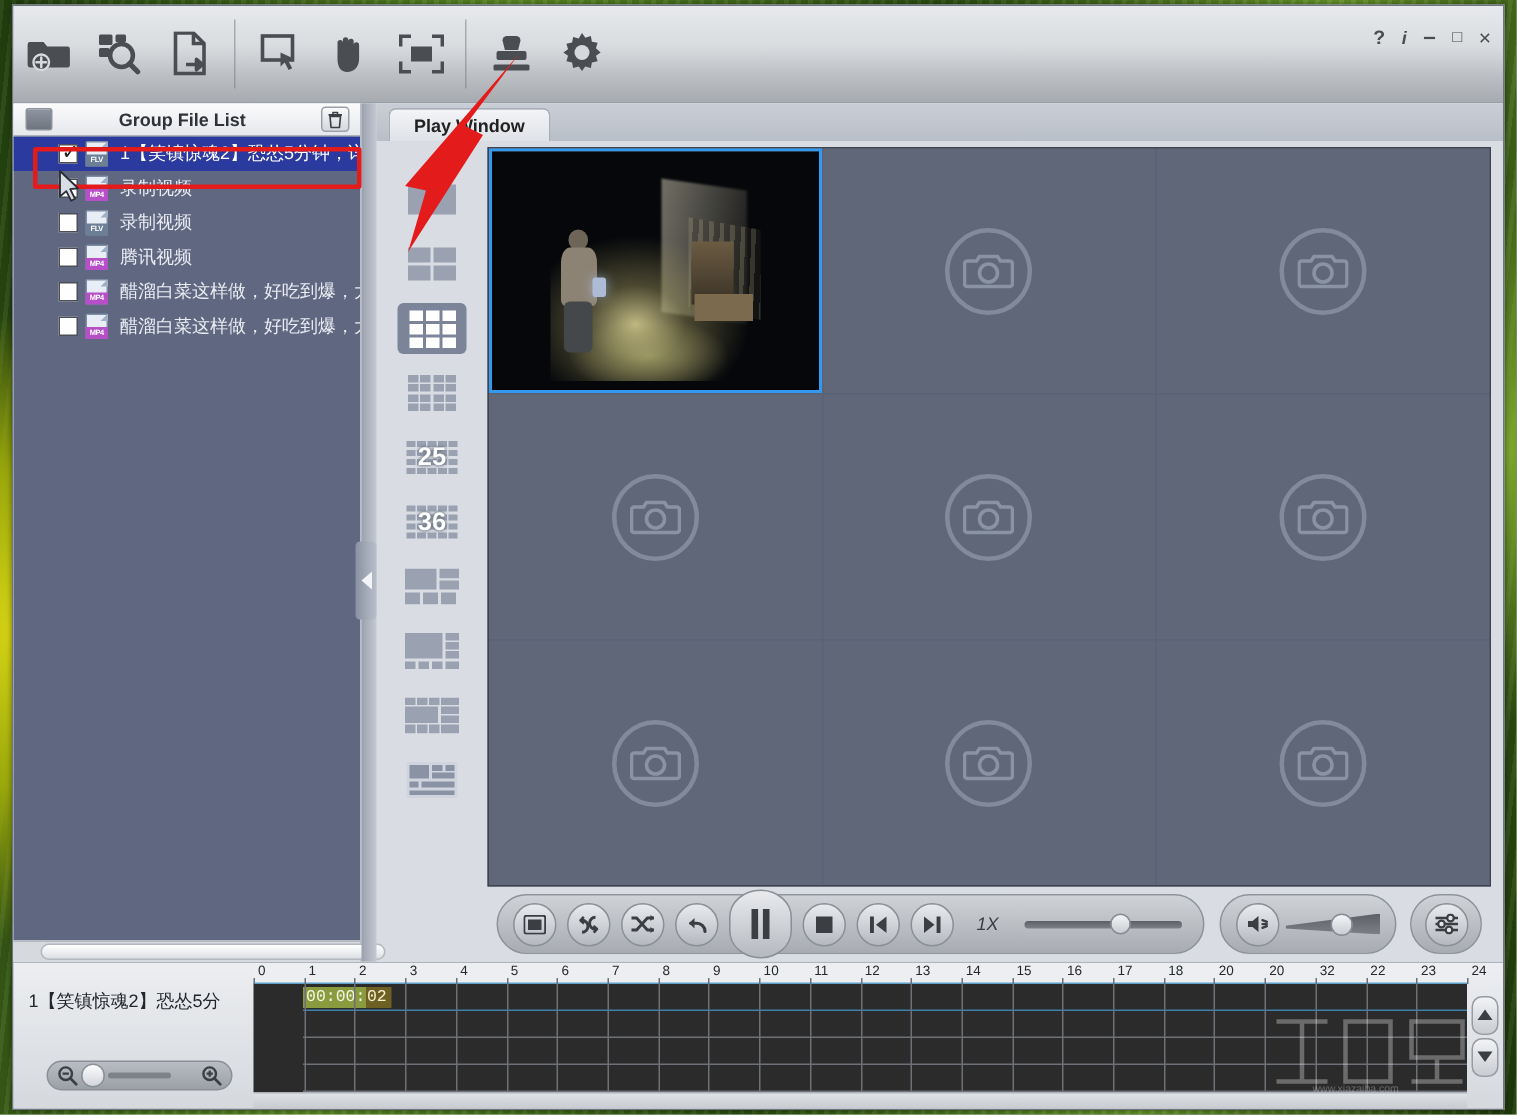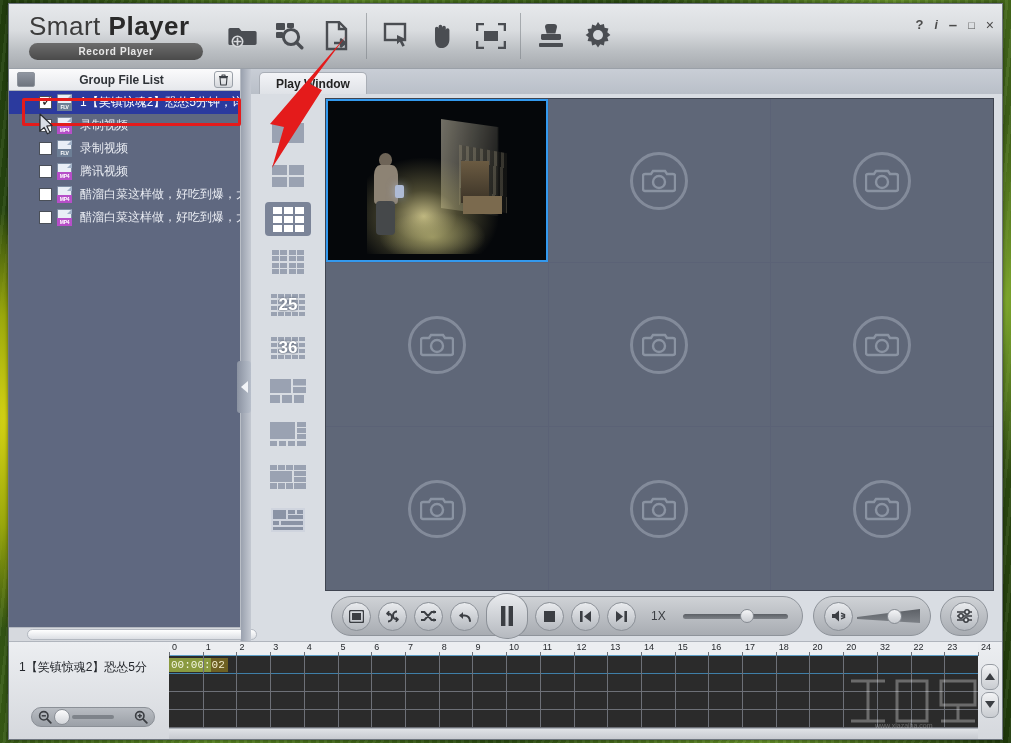--- a/index.html
+++ b/index.html
@@ -169,21 +169,21 @@
     background:linear-gradient(180deg,#6b5b42,#3a3226); }
   .v-box{ position:absolute; left:62%; top:60%; width:18%; height:11%;
     background:linear-gradient(180deg,#8d7b5c,#4d4staging33); background:#7b6a4e; }
   .v-grass{ position:absolute; left:24%; bottom:4%; width:48%; height:26%;
     background:radial-gradient(ellipse at 50% 60%, rgba(190,185,120,.65), rgba(60,70,30,0) 72%);}
 
   
   .transport{ height:50px; flex:0 0 50px; display:flex; align-items:center; padding:0 6px 0 0; }
   .tpanel{ height:40px; border-radius:20px; display:flex; align-items:center;
     background:linear-gradient(180deg,#cfd2d6,#a8acb2); border:1px solid #8e939a; }
-  .tp-main{ flex:1; padding:0 14px 0 10px; margin-left:6px; gap:7px; min-width:0;}
+  .tp-main{ flex:1; padding:0 14px 0 10px; margin-left:6px; gap:7px; min-width:0;font-style:italic;}
   .tp-vol{ width:118px; padding:0 10px; margin-left:10px; gap:0; }
   .tp-eq{ width:48px; justify-content:center; margin-left:9px; }
   .rbtn-c{
     width:29px;height:29px;border-radius:50%;
     background:linear-gradient(180deg,#e9ebee,#b5b9bf);
     border:1px solid #8b9097; display:flex;align-items:center;justify-content:center; flex:0 0 29px;
   }
   .rbtn-c.big{ width:42px;height:46px;border-radius:50%/40%; flex:0 0 42px; }
   .speed{ font-size:12px; color:#3a3d42; margin:0 10px 0 8px; flex:0 0 auto; }
   .slider{ flex:1; height:22px; position:relative; display:flex; align-items:center; min-width:30px;}
@@ -208,21 +208,21 @@
     border:1px solid #8b9097; display:flex; align-items:center; padding:0 6px; }
   .tl-zoom .zk{ position:absolute; left:22px; width:16px;height:16px;border-radius:50%;
     background:linear-gradient(180deg,#fcfcfd,#d2d5da); border:1px solid #8b9097;}
   .tl-zoom .ztrk{ flex:1; height:4px; margin:0 20px; border-radius:2px; background:#7e838a;}
   .tl-right{ flex:1; position:relative; min-width:0; display:flex; flex-direction:column;}
   .ruler{ height:14px; flex:0 0 14px; position:relative;
     background:#eceef1; border-bottom:1px solid #5fa0c8; }
   .ruler .tk{ position:absolute; top:0; font-size:9px; color:#25282c; }
   .ruler .tkline{ position:absolute; top:10px; width:1px; height:4px; background:#6b7078; }
   .tracks{ flex:1; background:#2b2b2b; position:relative; overflow:hidden;}
-  .trow{ height:25%; border-bottom:1px solid #6d7077; position:relative;}
+  .trow{ height:25%; border-bottom:1px solid #6d7077; position:relative;margin-left:33px;}
   .trow:first-child{ border-bottom:1px solid #3f7fa8; }
   .vline{ position:absolute; top:0; bottom:0; width:1px; background:#6d7077;}
   .tc{ position:absolute; left:0; top:0; height:100%; display:flex; align-items:center;
     font-size:11px; font-family:"Liberation Mono","DejaVu Sans Mono",monospace; }
   .tc .p1{ background:#8a9a3f; color:#f2f5e0; padding:1px 0 1px 2px; }
   .tc .p2{ background:#6e6022; color:#f5efcf; padding:1px 3px 1px 1px; }
   .tl-scroll{ height:11px; flex:0 0 11px; background:linear-gradient(180deg,#dfe2e6,#c7cad0);
     border-top:1px solid #aeb3ba;}
   .tl-arrows{ width:24px; flex:0 0 24px; display:flex; flex-direction:column; align-items:center;
     justify-content:center; gap:2px; }
@@ -243,26 +243,20 @@
 </style>
 </head>
 <body>
 
 <div class="wallpaper"></div>
 
 <div class="window">
 
   <div class="titlebar">
 
-    <div class="logo">
-      <div class="logo-text">
-        <span>Smart </span><b>Player</b>
-      </div>
-      <div class="logo-badge">Record Player</div>
-    </div>
 
     <div class="tool-group">
 
       <div class="tbtn">
         <svg width="30" height="26" viewBox="0 0 30 26">
             <path d="M2 5h9l2.5 3H27a1.6 1.6 0 011.6 1.6v11A1.6 1.6 0 0127 22H2a1.6 1.6 0 01-1.6-1.6V6.6A1.6 1.6 0 012 5z" fill="#4a4d52"></path>
             <circle cx="9.5" cy="18.5" r="5.2" fill="#4a4d52" stroke="#d7d9dc" stroke-width="1.6"></circle>
             <path d="M9.5 15.3v6.4M6.3 18.5h6.4" stroke="#d7d9dc" stroke-width="1.7" stroke-linecap="round"></path>
           </svg>
       </div>

